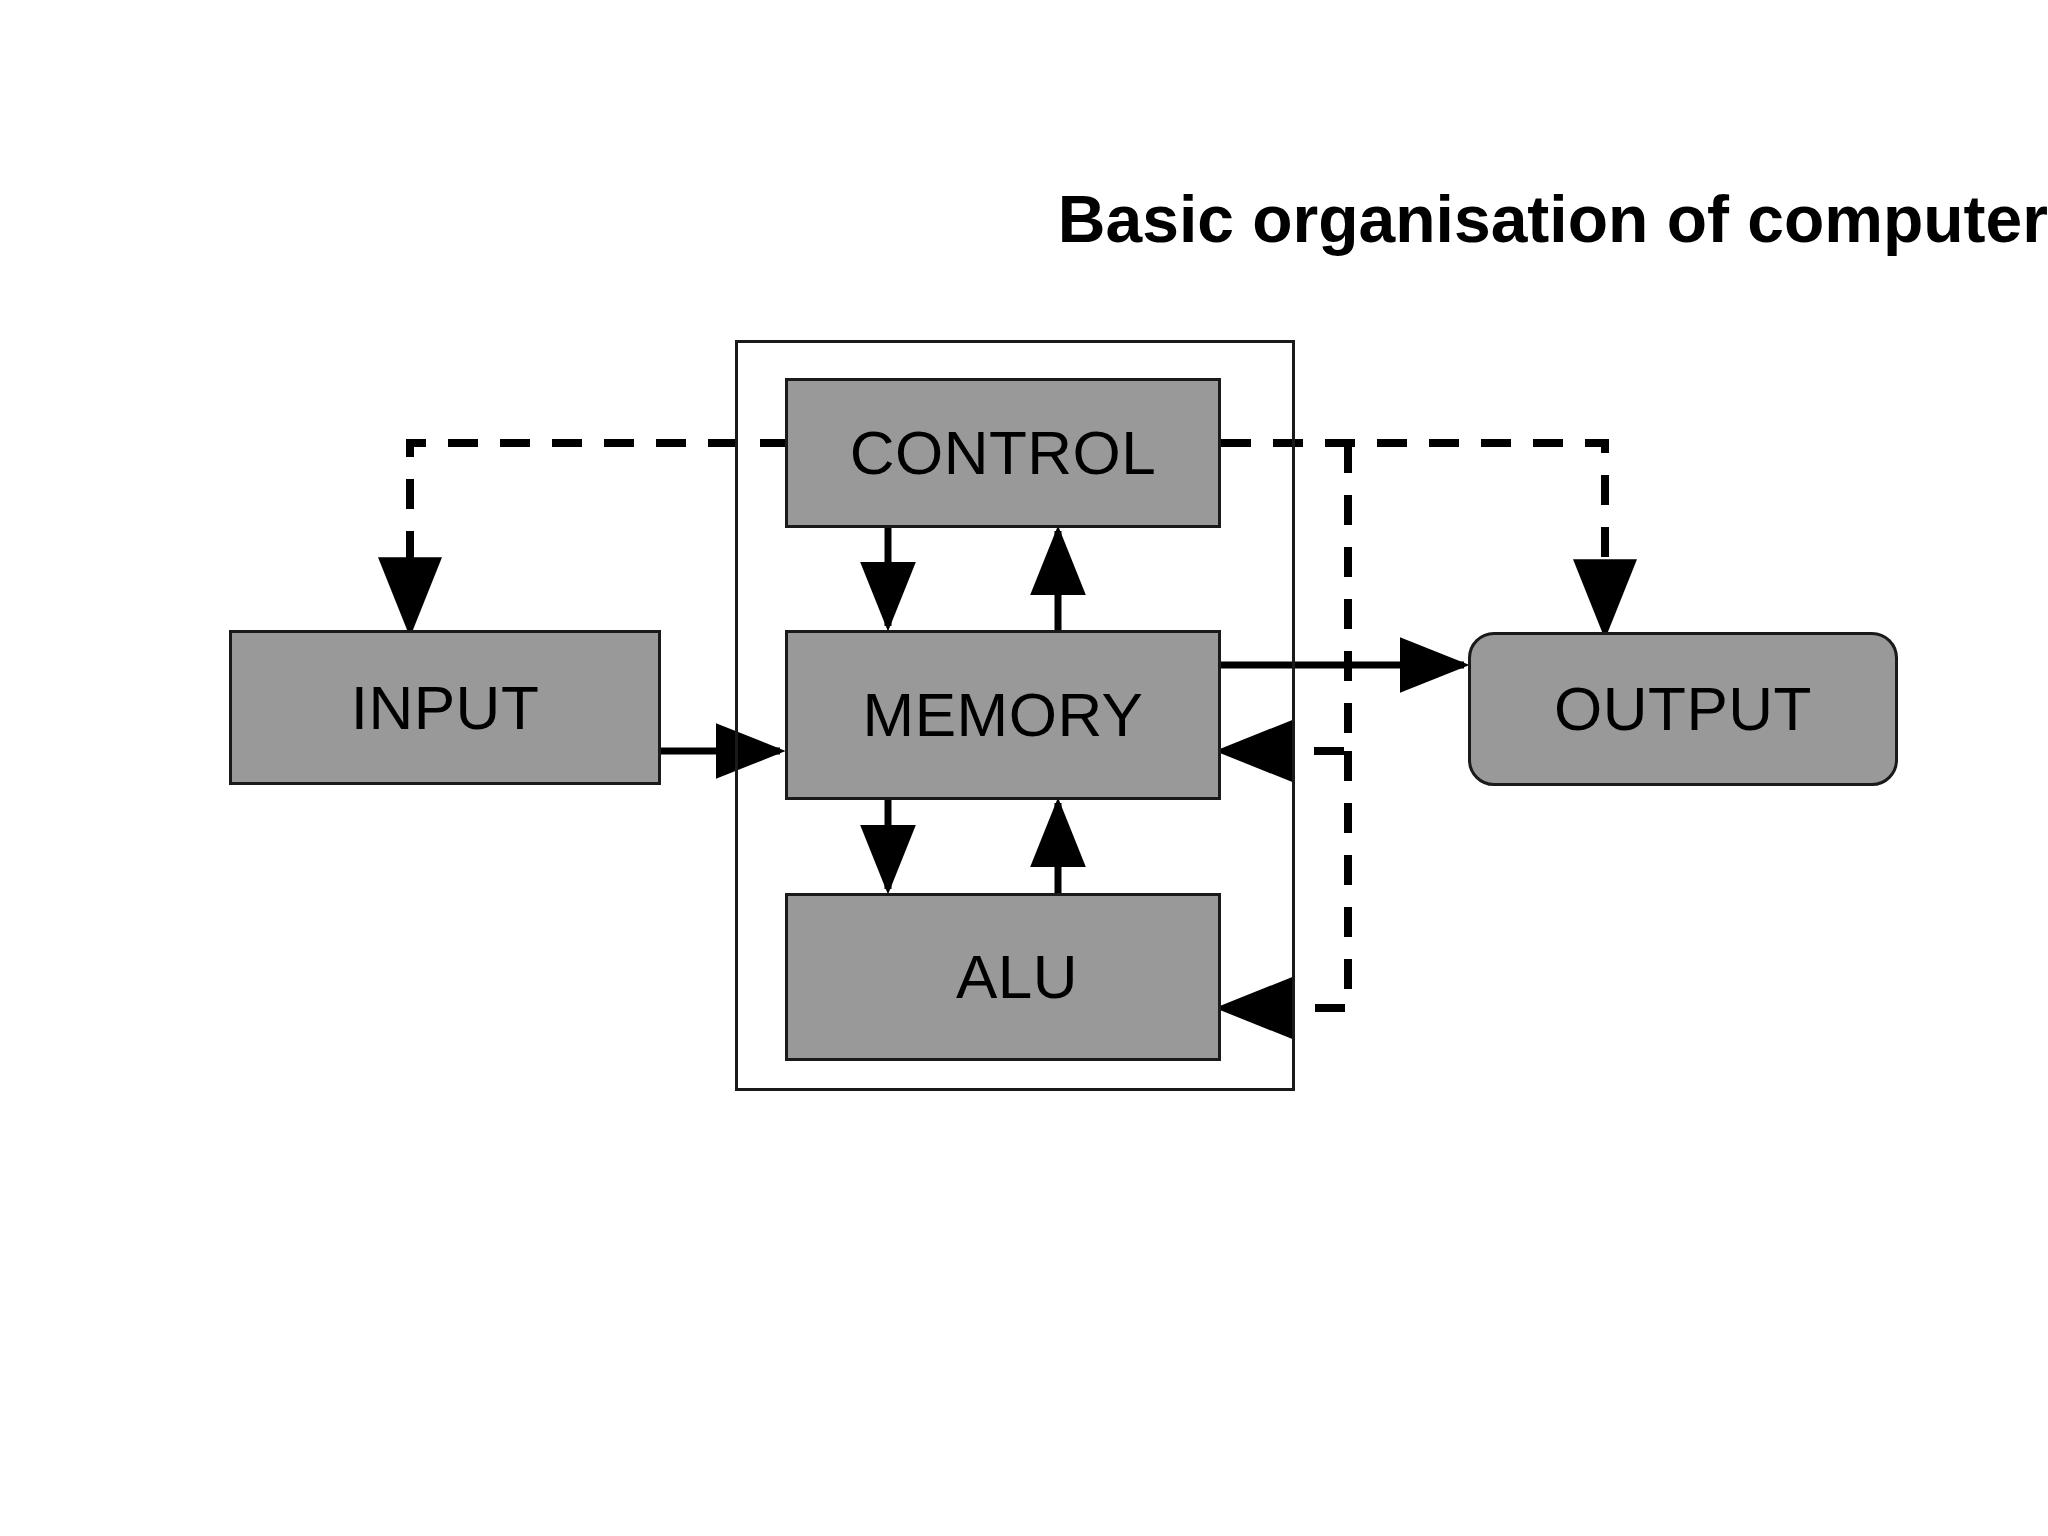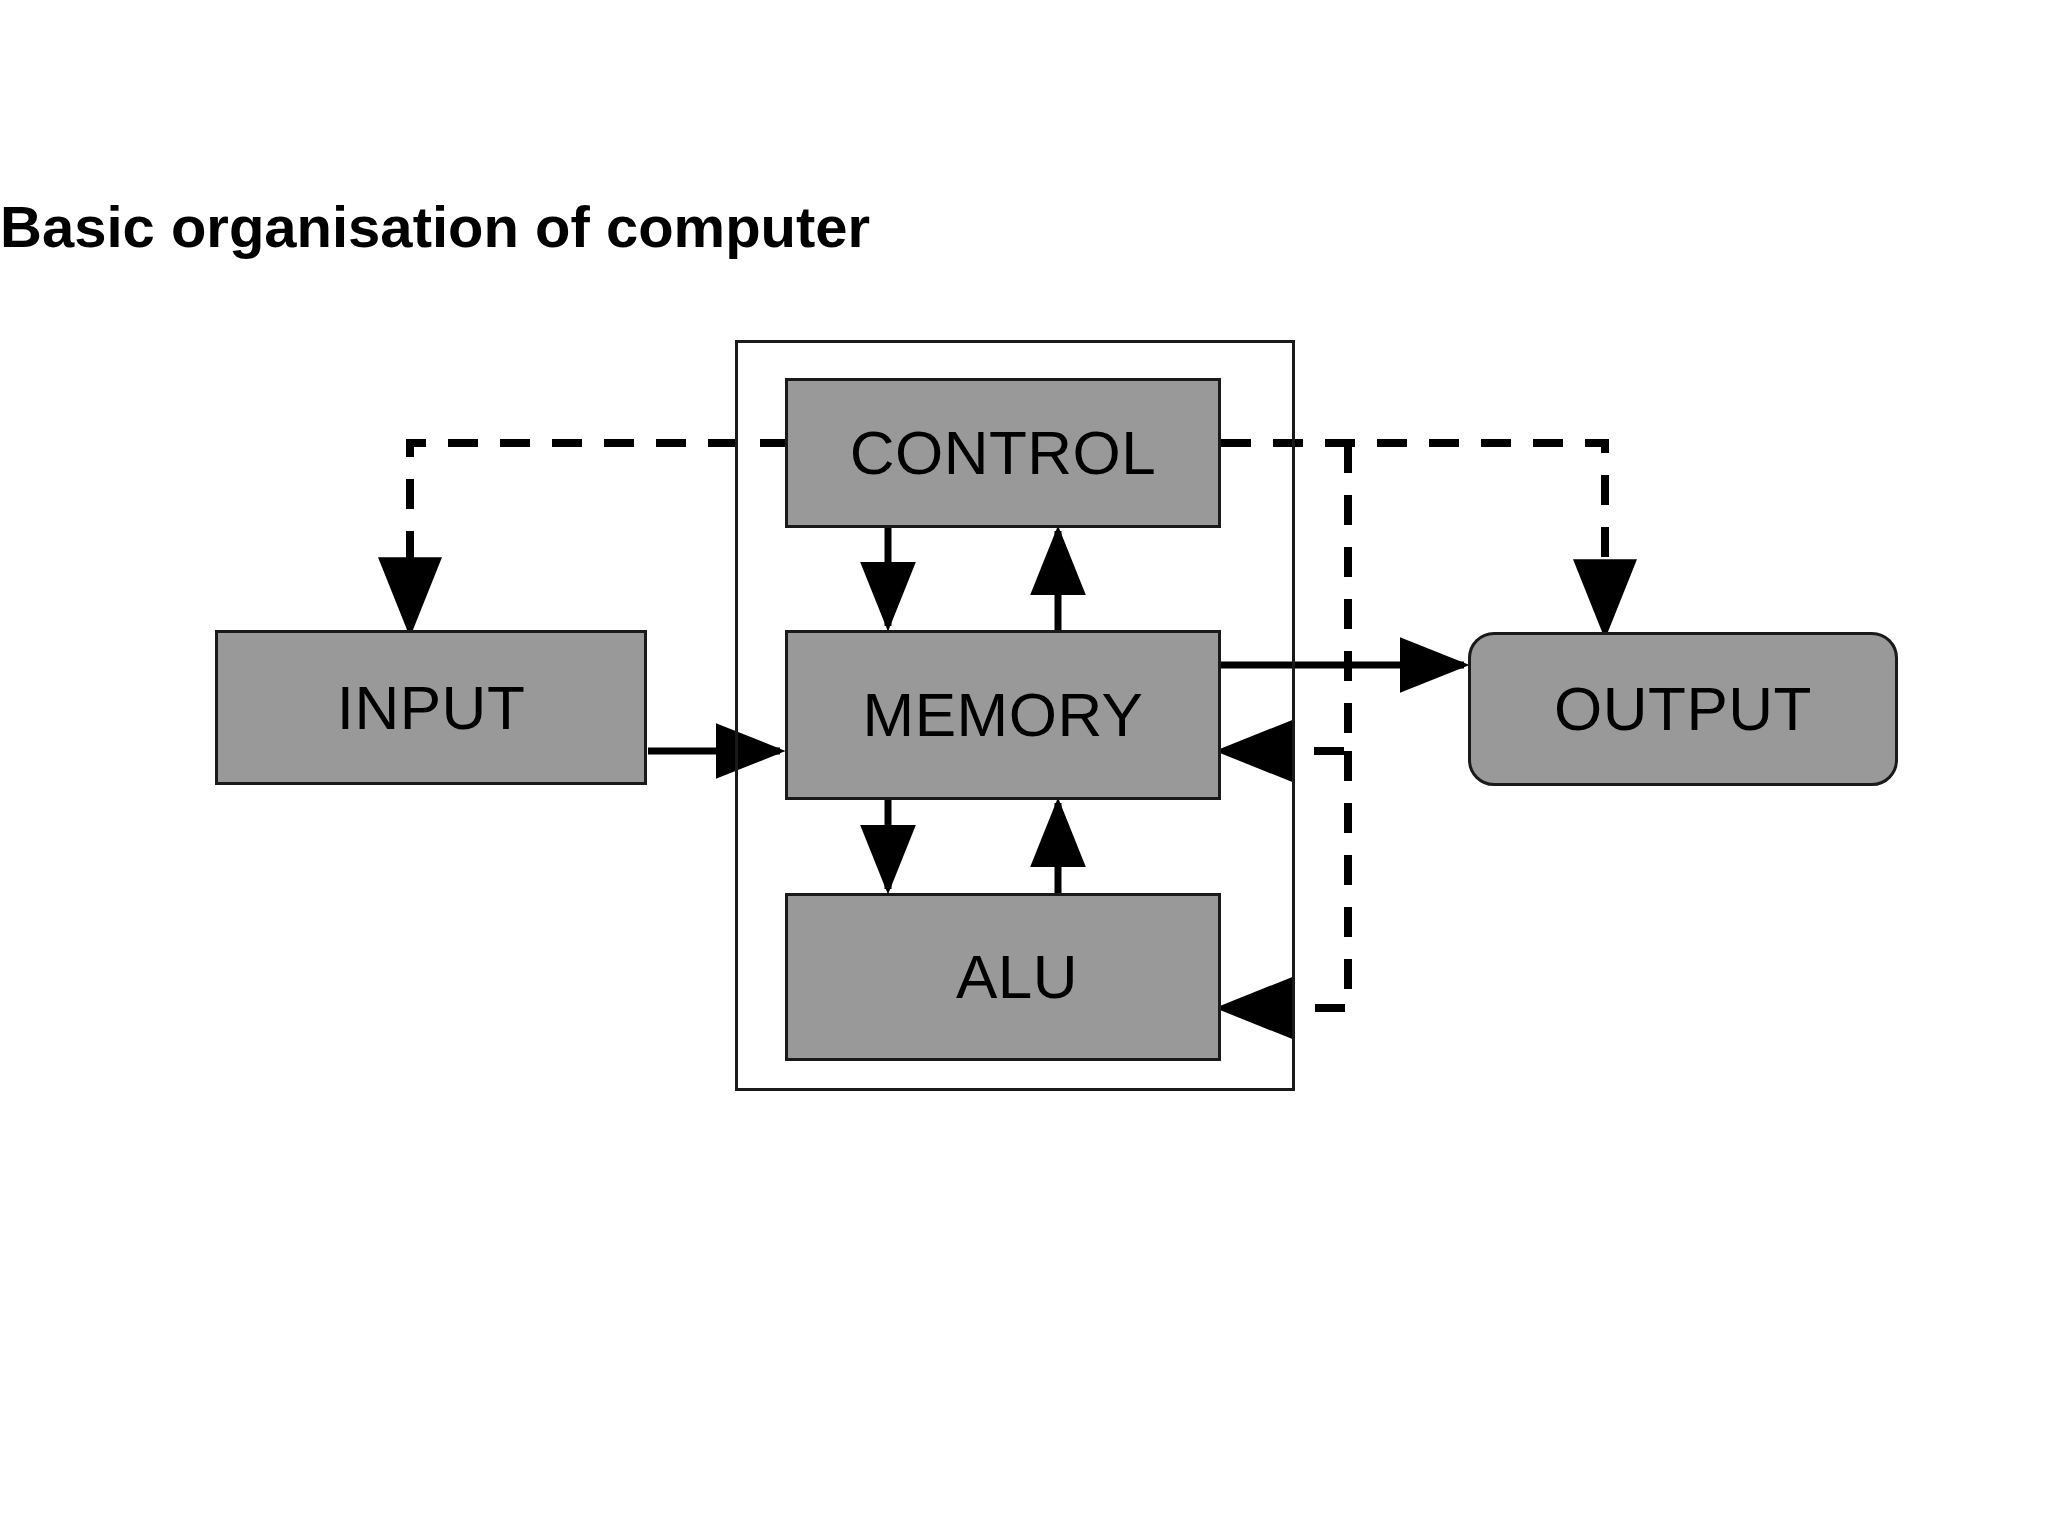--- a/index.html
+++ b/index.html
@@ -15,26 +15,26 @@
   }
   #stage {
     position: relative;
     width: 2048px;
     height: 1536px;
     background: #ffffff;
   }
   #diagram-title {
     position: absolute;
     left: 0;
-    top: 188px;
+    top: 180px;
     width: 2048px;
-    text-align: left;
+    text-align: right;
     font-family: "Liberation Sans", sans-serif;
     font-weight: bold;
-    font-size: 58px;
+    font-size: 66px;
     line-height: 78px;
     color: #000000;
     letter-spacing: 0px;
     white-space: nowrap;
   }
   .svg-layer {
     position: absolute;
     left: 0;
     top: 0;
     width: 2048px;
@@ -64,21 +64,21 @@
     top: 340px;
     width: 560px;
     height: 751px;
     border: 3px solid #1a1a1a;
     box-sizing: border-box;
     background: transparent;
   }
   #control-box { left: 785px; top: 378px; width: 436px; height: 150px; }
   #memory-box  { left: 785px; top: 630px; width: 436px; height: 170px; text-align: right; }
   #alu-box     { left: 785px; top: 893px; width: 436px; height: 168px; padding-left: 28px; }
-  #input-box   { left: 215px; top: 630px; width: 432px; height: 155px; }
+  #input-box   { left: 229px; top: 630px; width: 432px; height: 155px; }
   #output-box  { left: 1468px; top: 632px; width: 430px; height: 154px; border-radius: 26px; }
 </style>
 </head>
 <body>
 
 <div id="stage">
 
   <div id="diagram-title">Basic organisation of computer</div>
 
   <svg class="svg-layer" viewBox="0 0 2048 1536">

